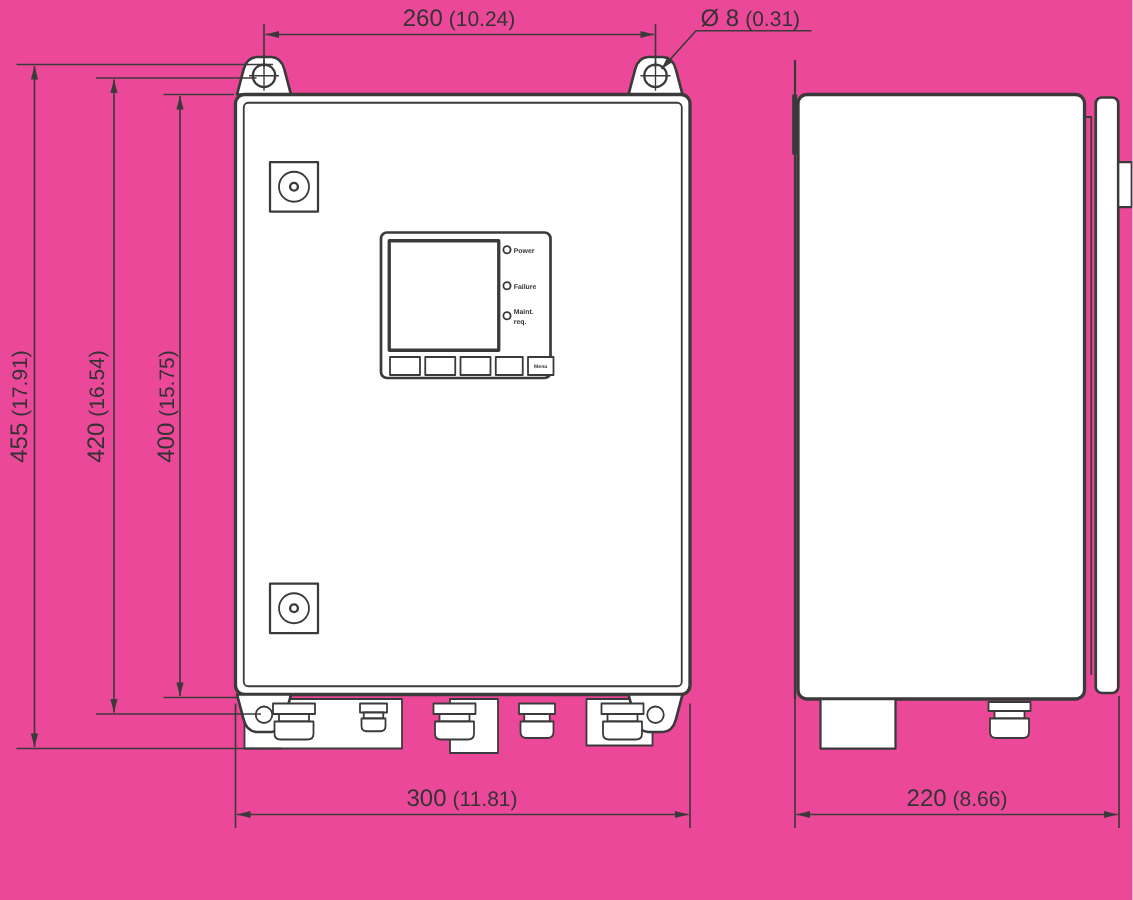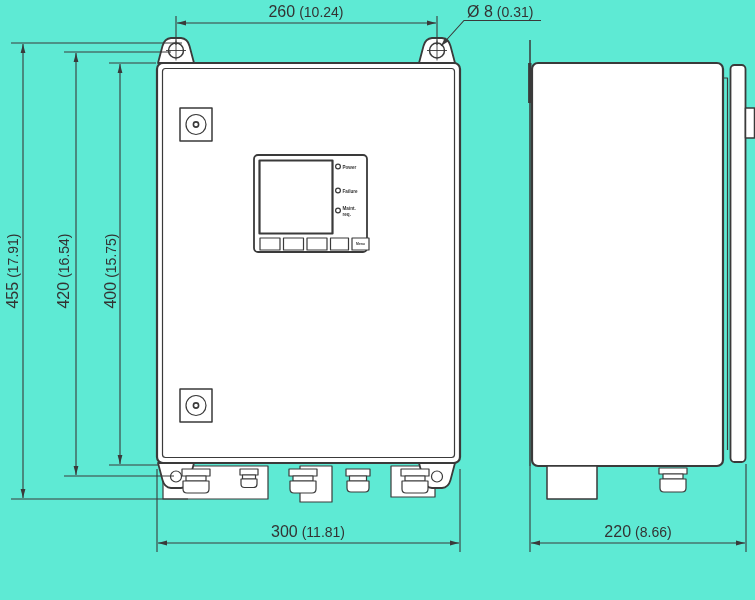--- a/index.html
+++ b/index.html
@@ -1,16 +1,16 @@
 <!DOCTYPE html>
 <html><head>
 <meta charset="utf-8">
 <style>
   html,body{margin:0;padding:0;background:#ffffff;}
-  .stage{position:relative;width:755px;height:600px;background:#5eead4;overflow:hidden;text-align:center;}
+  .stage{position:relative;width:755px;height:600px;background:#ec4899;overflow:hidden;text-align:center;}
   svg{display:block;}
   .ln{stroke:#3a3a3a;fill:none;stroke-linejoin:round;stroke-linecap:butt;}
   .fw{fill:#ffffff;}
   .s22{stroke-width:2.2;}
   .s18{stroke-width:1.8;}
   .s15{stroke-width:1.5;}
   .s12{stroke-width:1.2;}
   .s08{stroke-width:0.9;}
   .dim{stroke:#3a3a3a;stroke-width:1.1;fill:none;}
   .arr{fill:#3a3a3a;stroke:none;}

